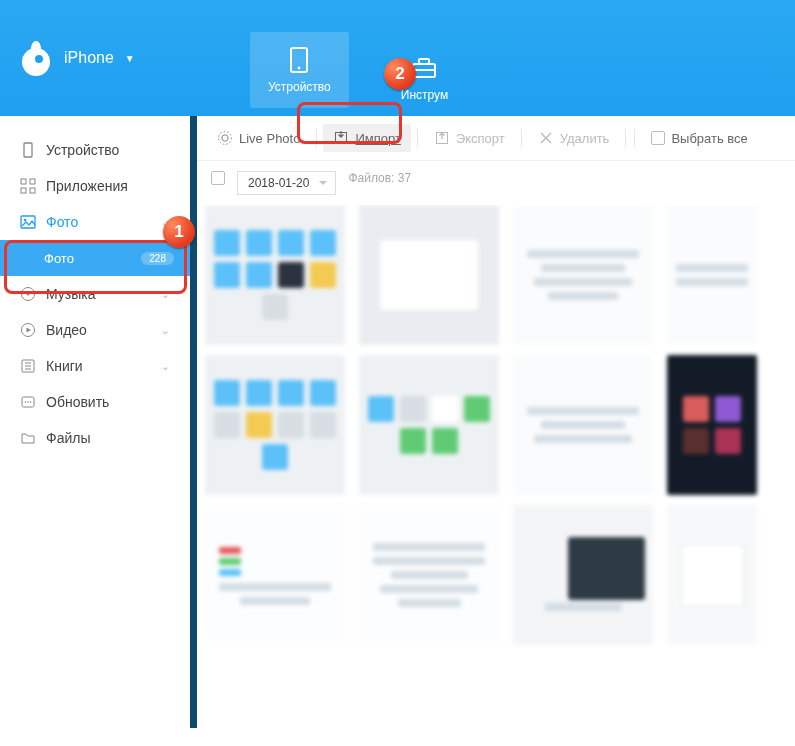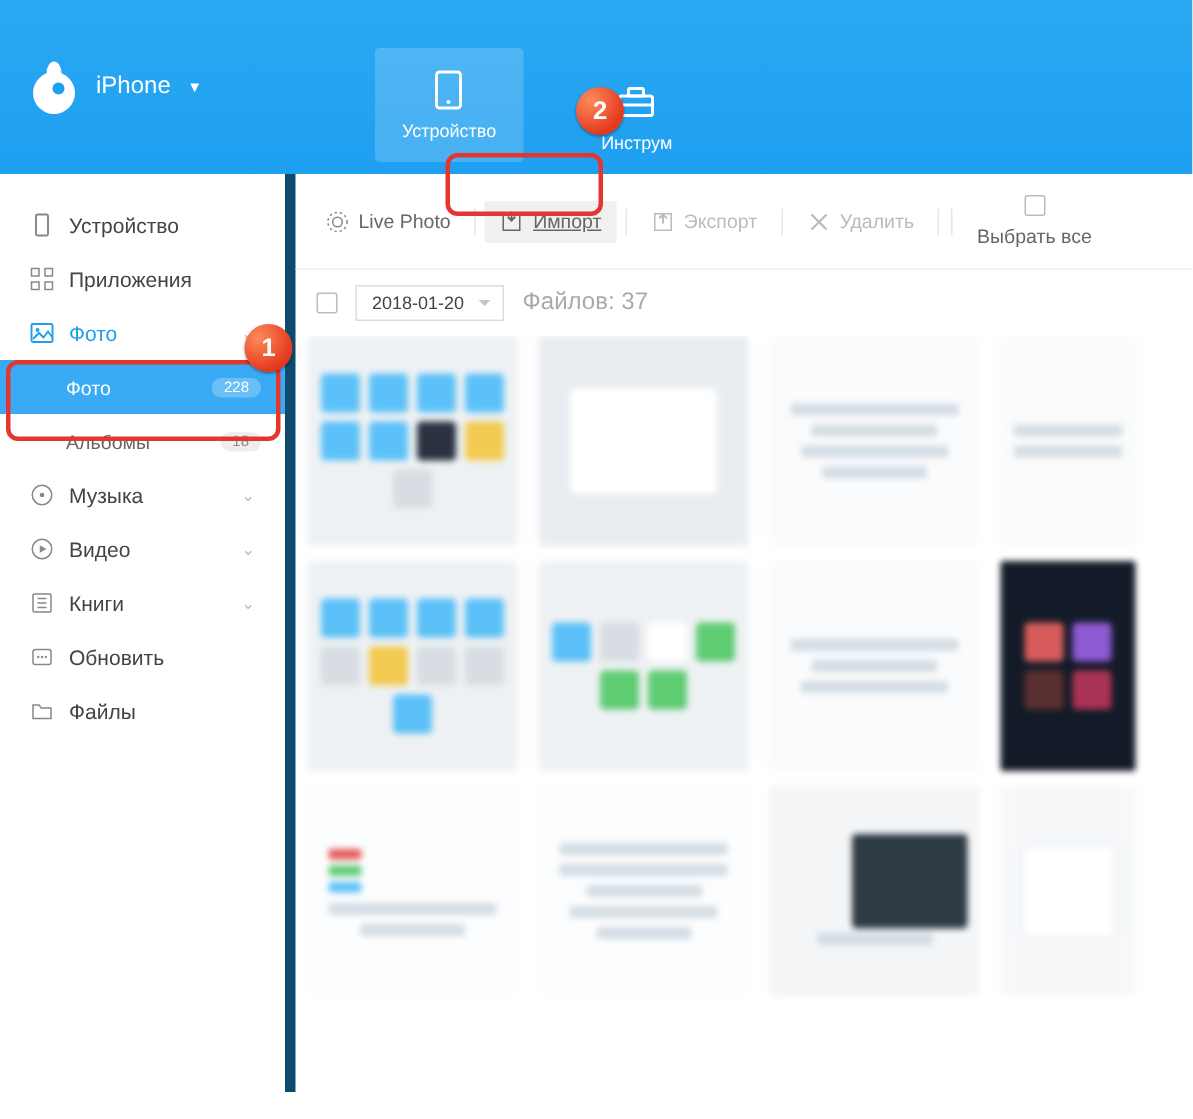--- a/index.html
+++ b/index.html
@@ -29,28 +29,28 @@
 .sicon { width:16px; height:16px; flex:0 0 16px; }
 
 .main { flex:1; display:flex; flex-direction:column; background:#fff; border-left:7px solid #0c4a6e; }
 
 
 .toolbar { display:flex; align-items:center; gap:4px; padding:8px 10px; font-size:13px; color:#666; border-bottom:1px solid #eee; }
 .tbtn { display:flex; align-items:center; gap:6px; padding:6px 10px; cursor:pointer; border-radius:2px; }
 .tbtn.imp { background:#f0f0f0;text-decoration:underline; }
 .ticon { width:16px; height:16px; }
 .sep { width:1px; height:18px; background:#e6e6e6; margin:0 2px; }
-.selectall { display:flex; align-items:center; gap:6px;flex-direction:column; }
+.selectall { display:flex; align-items:center; gap:6px; }
 .cb { width:14px; height:14px; border:1px solid #bbb; border-radius:2px; }
 
 
-.datebar { display:flex; align-items:center; gap:12px; padding:10px 14px; font-size:13px; color:#555; }
+.datebar { display:flex; align-items:flex-start; gap:12px; padding:10px 14px; font-size:13px; color:#555; }
 .datebox { border:1px solid #ddd; padding:4px 26px 4px 10px; position:relative; color:#444; font-size:12px; }
 .datebox:after { content:""; position:absolute; right:8px; top:9px; border:4px solid transparent; border-top-color:#c6c6c6; }
-.filecount{ color:#aaa; font-size:16px; }
+.filecount{ color:#aaa; font-size:12px; }
 
 
 .grid { flex:1; padding:0 6px 8px 8px; display:flex; flex-wrap:wrap; gap:10px 14px; overflow:hidden; align-content:flex-start; }
 .thumb { width:140px; height:140px; background:#eef1f3; border-radius:2px; display:flex; flex-direction:column; justify-content:center; align-items:center; filter:blur(2px); }
 .thumb .bar { width:80%; height:8px; background:#d3dde4; margin:3px 0; border-radius:2px; }
 .thumb .cells { display:flex; flex-wrap:wrap; gap:6px; justify-content:center; width:90%; }
 .cell { width:26px; height:26px; border-radius:3px; }
 .c-blue{background:#5cc1f8;} .c-grey{background:#d7dde2;}
 .c-yellow{background:#f3cb52;} .c-dark{background:#2b3340;}
 .c-green{background:#5fcc74;} .c-red{background:#d85c5c;}
@@ -124,24 +124,20 @@
           <circle cx="5" cy="6" r="1.3" fill="#1f9ff0"></circle>
           <path d="M2 12 L6 8 L9 11 L12 7 L15 11" fill="none" stroke="#1f9ff0" stroke-width="1.3"></path>
         </svg>
       <span>Фото</span>
       <span class="chev">⌄</span>
     </div>
     <div class="sb-sub sel">
       <span>Фото</span>
       <span class="badge">228</span>
     </div>
-    <div class="sb-sub">
-      <span style="color:#666">Альбомы</span>
-      <span class="badge grey">18</span>
-    </div>
     <div class="sb-item">
       <svg class="sicon" viewBox="0 0 16 16">
           <circle cx="8" cy="8" r="6.5" fill="none" stroke="#888"></circle>
           <circle cx="8" cy="8" r="1.5" fill="#888"></circle>
         </svg>
       <span>Музыка</span>
       <span class="chev">⌄</span>
     </div>
     <div class="sb-item">
       <svg class="sicon" viewBox="0 0 16 16">

